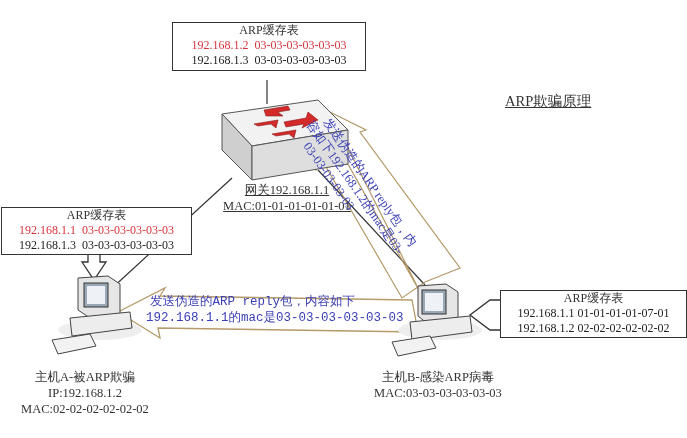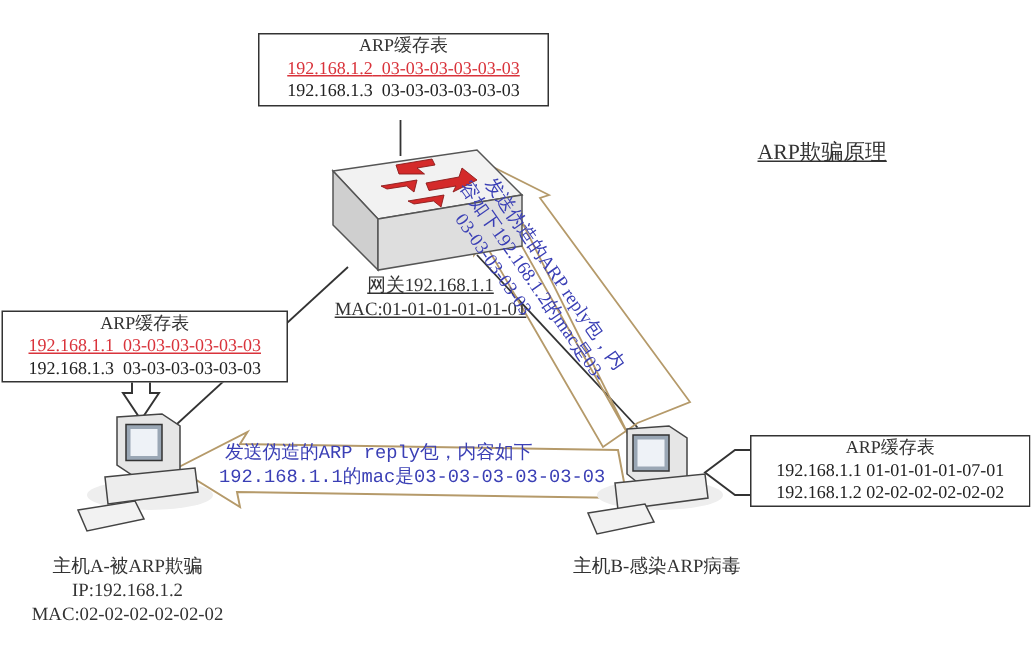--- a/index.html
+++ b/index.html
@@ -4,21 +4,21 @@
 <style>
   html, body { margin: 0; padding: 0; background: #ffffff; }
   body { width: 687px; height: 438px; position: relative; overflow: hidden;
          font-family: "DejaVu Serif", "Liberation Serif", serif; color: #222; }
   svg.stage { position: absolute; left: 0; top: 0; }
   .tbl { position: absolute; background: #fff; border: 1.5px solid #333;
          font-family: "Liberation Serif", "DejaVu Serif", serif; font-size: 12px;
          line-height: 15px; text-align: center; box-sizing: border-box; }
   .tbl .hd { color: #333; }
   .tbl .row { white-space: nowrap; }
-  .tbl .row.poison { color: #d9333b; text-decoration: underline; }
+  .tbl .row.poison { color: #d9333b; }
   .tbl .row.normal { color: #222; }
   .lbl { position: absolute; font-family: "Liberation Serif", "DejaVu Serif", serif;
          font-size: 12.5px; color: #333; text-align: center; line-height: 16px; white-space: nowrap; }
   .title { position: absolute; left: 505px; top: 92px; font-family: "Liberation Serif", serif;
            font-size: 14.5px; color: #333; white-space: nowrap; text-decoration: underline; }
   .msg { position: absolute; font-family: Liberation Mono, monospace; font-size: 12.5px;
          color: #3a3fb5; white-space: nowrap; line-height: 16px; }
   .msg-diag { position: absolute; left: 332px; top: 116px; width: 165px; transform-origin: 0 0;
               transform: rotate(55deg); font-family: "Liberation Serif", serif; font-size: 12.5px;
               color: #3a3fb5; line-height: 15px; }
@@ -116,20 +116,21 @@
 </div>
 
 <div class="lbl" style="left:5px; top:369px; width:160px;">
   <div>主机A-被ARP欺骗</div>
   <div>IP:192.168.1.2</div>
   <div>MAC:02-02-02-02-02-02</div>
 </div>
 
 <div class="lbl" style="left:358px; top:369px; width:160px;">
   <div>主机B-感染ARP病毒</div>
+  <div>MAC:03-03-03-03-03-03</div>
 </div>
 
 <div class="msg" style="left:150px; top:294px;">
   <div>发送伪造的ARP reply包，内容如下</div>
   <div style="margin-left:-4px;text-align:center;">192.168.1.1的mac是03-03-03-03-03-03</div>
 </div>
 
 <div class="msg-diag">
   <div>发送伪造的ARP reply包，内</div>
   <div style="margin-left:-8px;">容如下192.168.1.2的mac是03-</div>

